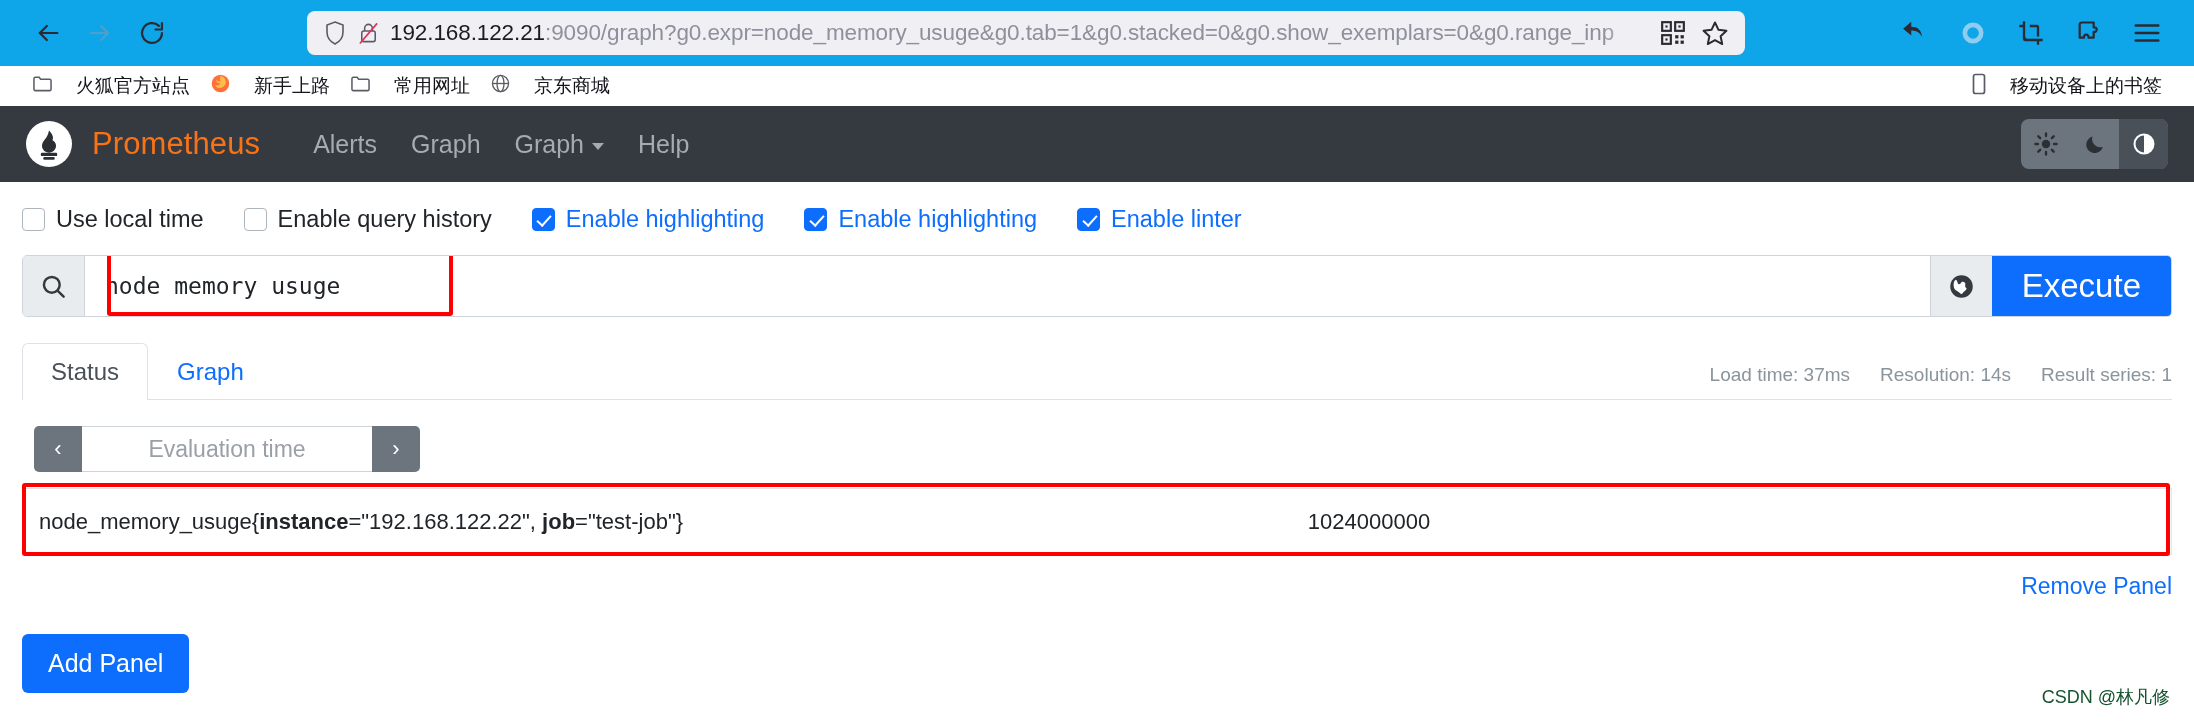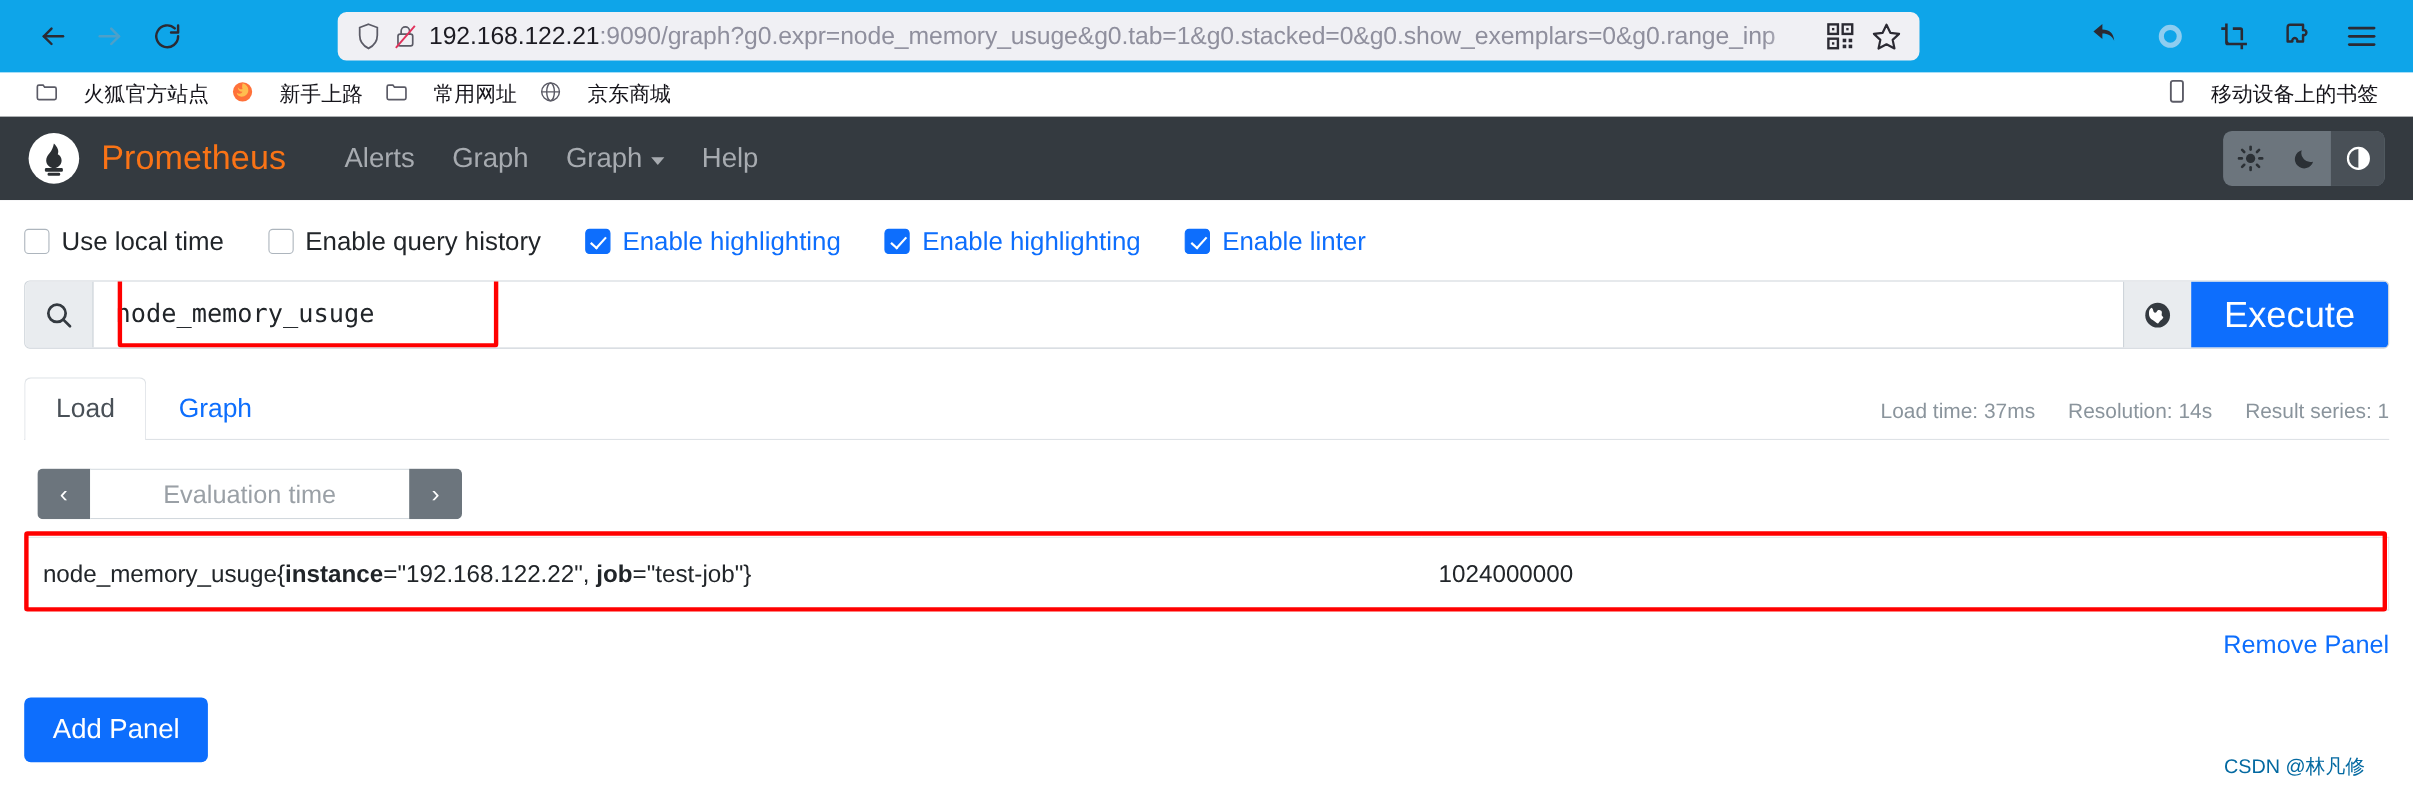--- a/index.html
+++ b/index.html
@@ -356,24 +356,24 @@
     border: none;
     border-radius: 6px;
     font-size: 25px;
     padding: 15px 26px;
     cursor: pointer;
     font-family: "Liberation Sans", sans-serif;
   }
 
   .watermark {
     position: absolute;
-    right: 44px;
+    right: 24px;
     bottom: 12px;
     font-size: 18px;
-    color: #0369a1;
+    color: #14532d;
   }
 </style>
 </head>
 <body>
 
 <div class="browser-toolbar">
   <div class="nav-btn">
     <svg width="28" height="28" viewBox="0 0 24 24" fill="none" stroke="#2b2a33" stroke-width="1.9" stroke-linecap="round" stroke-linejoin="round">
         <line x1="20" y1="12" x2="5" y2="12"></line>
         <polyline points="11 18 5 12 11 6"></polyline>
@@ -603,21 +603,21 @@
       <svg width="27" height="27" viewBox="0 0 24 24">
           <circle cx="12" cy="12" r="10" fill="#343a40"></circle>
           <path d="M7 6c2 1 1 4 3 4s1-3 4-2 0 4 2 5-2 3-3 5-3-1-5-2-3-3-3-5 0-4 2-5z" fill="#ffffff"></path>
         </svg>
     </div>
     <div class="q-execute">Execute</div>
     <div class="redbox-query"></div>
   </div>
 
   <div class="tabs-row">
-    <div class="tab active">Load</div>
+    <div class="tab active">Status</div>
     <div class="tab">Graph</div>
     <div class="meta-row">
       <span>Load time: 37ms</span>
       <span>Resolution: 14s</span>
       <span>Result series: 1</span>
     </div>
   </div>
 
   <div class="eval-wrap">
     <div class="eval-group">

